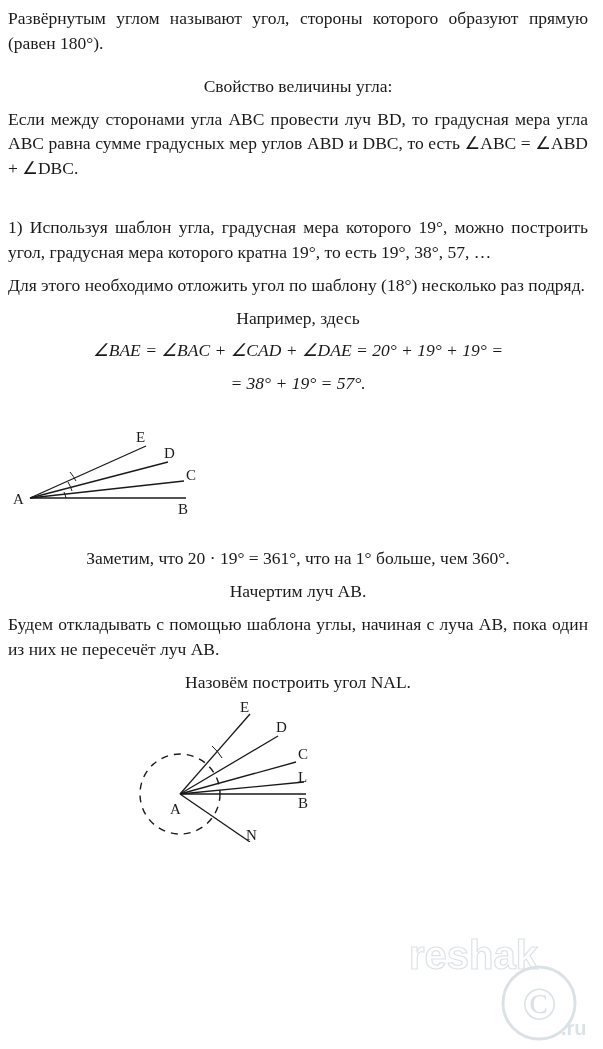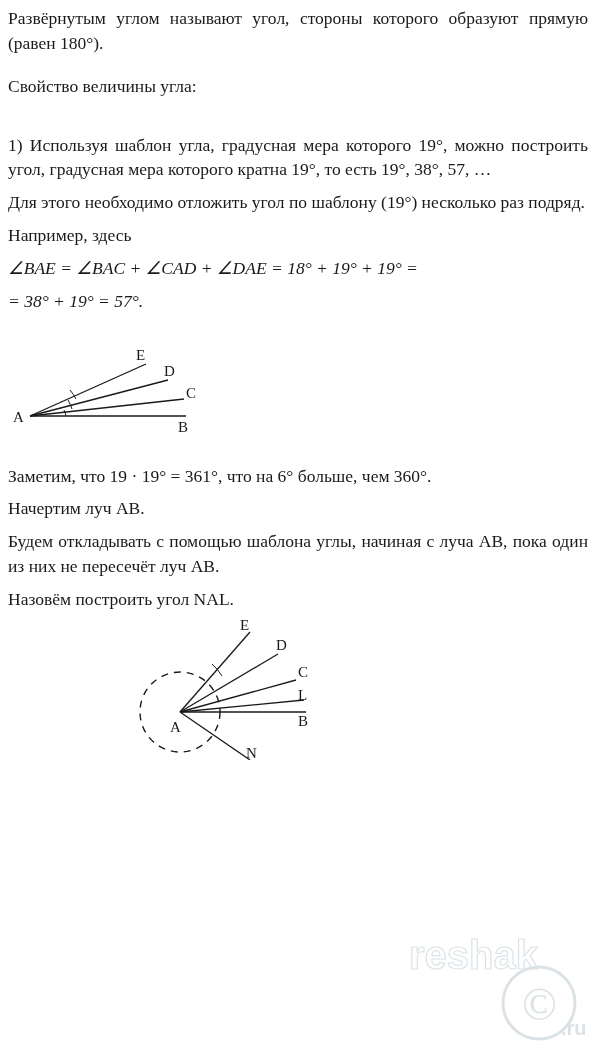--- a/index.html
+++ b/index.html
@@ -23,21 +23,21 @@
     padding: 6px 15px 0 8px;
   }
   p.txt {
     margin: 0 0 8px 0;
     font-size: 17.5px;
     line-height: 1.42;
     text-align: justify;
     text-justify: inter-word;
   }
   p.txt.nj {
-    text-align: left;
+    text-align: center;
   }
   .math {
     font-style: italic;
   }
   .gap-sm { height: 10px; }
   .gap-md { height: 18px; }
   .gap-lg { height: 26px; }
 
   .fig {
     position: relative;
@@ -90,31 +90,32 @@
 <body>
 
 <div class="page">
 
   <p class="txt">Развёрнутым углом называют угол, стороны которого образуют прямую (равен 180°).</p>
 
   <div class="gap-sm"></div>
 
   <p class="txt nj">Свойство величины угла:</p>
 
+  <p class="txt">Если между сторонами угла ABC провести луч BD, то градусная мера угла ABC равна сумме градусных мер углов ABD и DBC, то есть ∠ABC = ∠ABD + ∠DBC.</p>
 
   <div class="gap-lg"></div>
 
   <p class="txt">1) Используя шаблон угла, градусная мера которого 19°, можно построить угол, градусная мера которого кратна 19°, то есть 19°, 38°, 57, …</p>
 
-  <p class="txt">Для этого необходимо отложить угол по шаблону (19°) несколько раз подряд.</p>
+  <p class="txt">Для этого необходимо отложить угол по шаблону (18°) несколько раз подряд.</p>
 
   <p class="txt nj">Например, здесь</p>
 
 
-  <p class="txt nj math">∠BAE = ∠BAC + ∠CAD + ∠DAE = 18° + 19° + 19° =</p>
+  <p class="txt nj math">∠BAE = ∠BAC + ∠CAD + ∠DAE = 20° + 19° + 19° =</p>
 
   <p class="txt nj math">= 38° + 19° = 57°.</p>
 
   <div class="gap-md"></div>
 
   <div class="fig">
     <svg width="260" height="90" viewBox="0 0 260 90">
 
       <line x1="22" y1="70" x2="178" y2="70" stroke="#1a1a1a" stroke-width="1.3"></line>
       <line x1="22" y1="70" x2="176" y2="53" stroke="#1a1a1a" stroke-width="1.3"></line>
@@ -127,21 +128,21 @@
       <text class="fig-label" x="5" y="76">A</text>
       <text class="fig-label" x="170" y="86">B</text>
       <text class="fig-label" x="178" y="52">C</text>
       <text class="fig-label" x="156" y="30">D</text>
       <text class="fig-label" x="128" y="14">E</text>
     </svg>
   </div>
 
   <div class="gap-md"></div>
 
-  <p class="txt nj">Заметим, что  19 · 19° = 361°, что на  6° больше, чем  360°.</p>
+  <p class="txt nj">Заметим, что  20 · 19° = 361°, что на  1° больше, чем  360°.</p>
 
   <p class="txt nj">Начертим луч AB.</p>
 
   <p class="txt">Будем откладывать с помощью шаблона углы, начиная с луча AB, пока один из них не пересечёт луч AB.</p>
 
   <p class="txt nj">Назовём построить угол NAL.</p>
 
   <div class="fig" style="margin-left:110px;">
     <svg width="230" height="140" viewBox="0 0 230 140">
 

